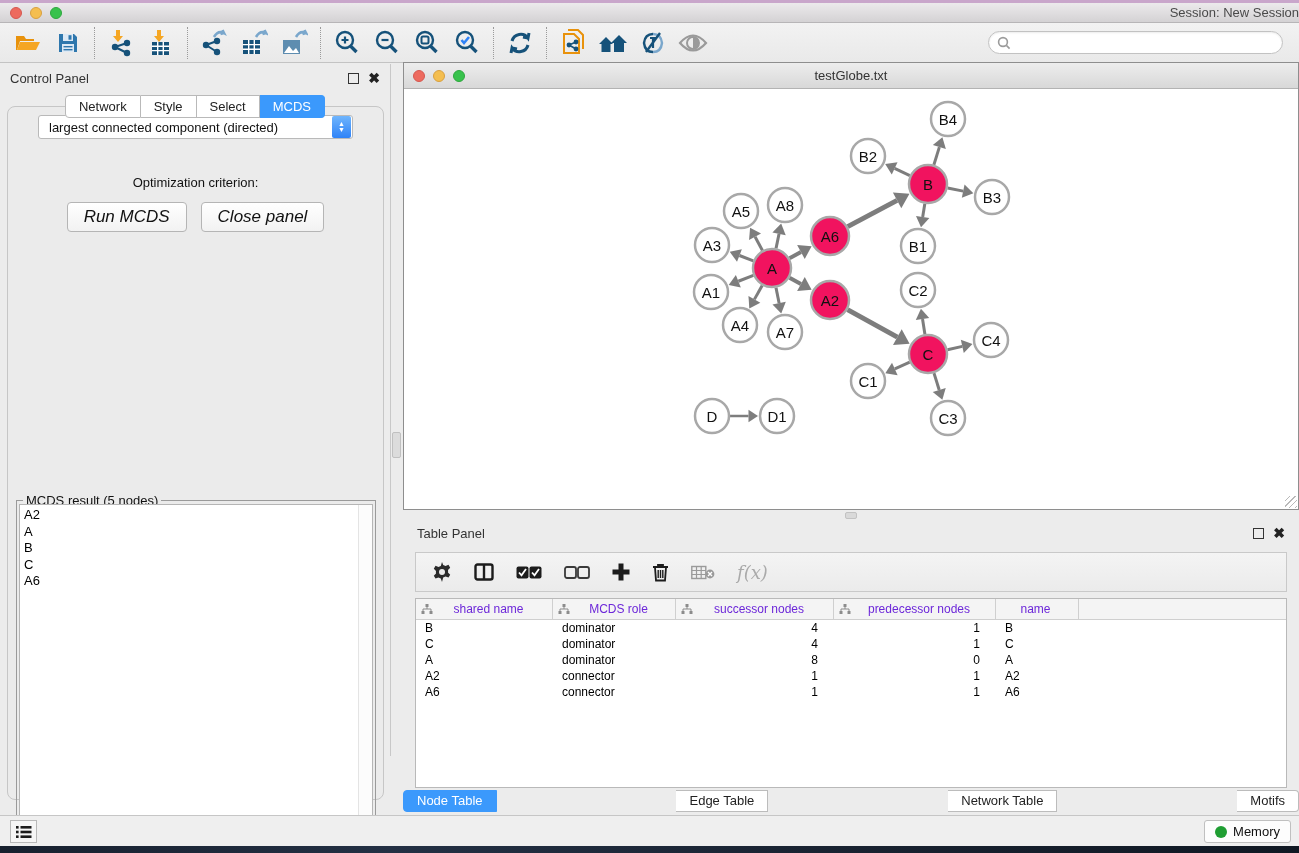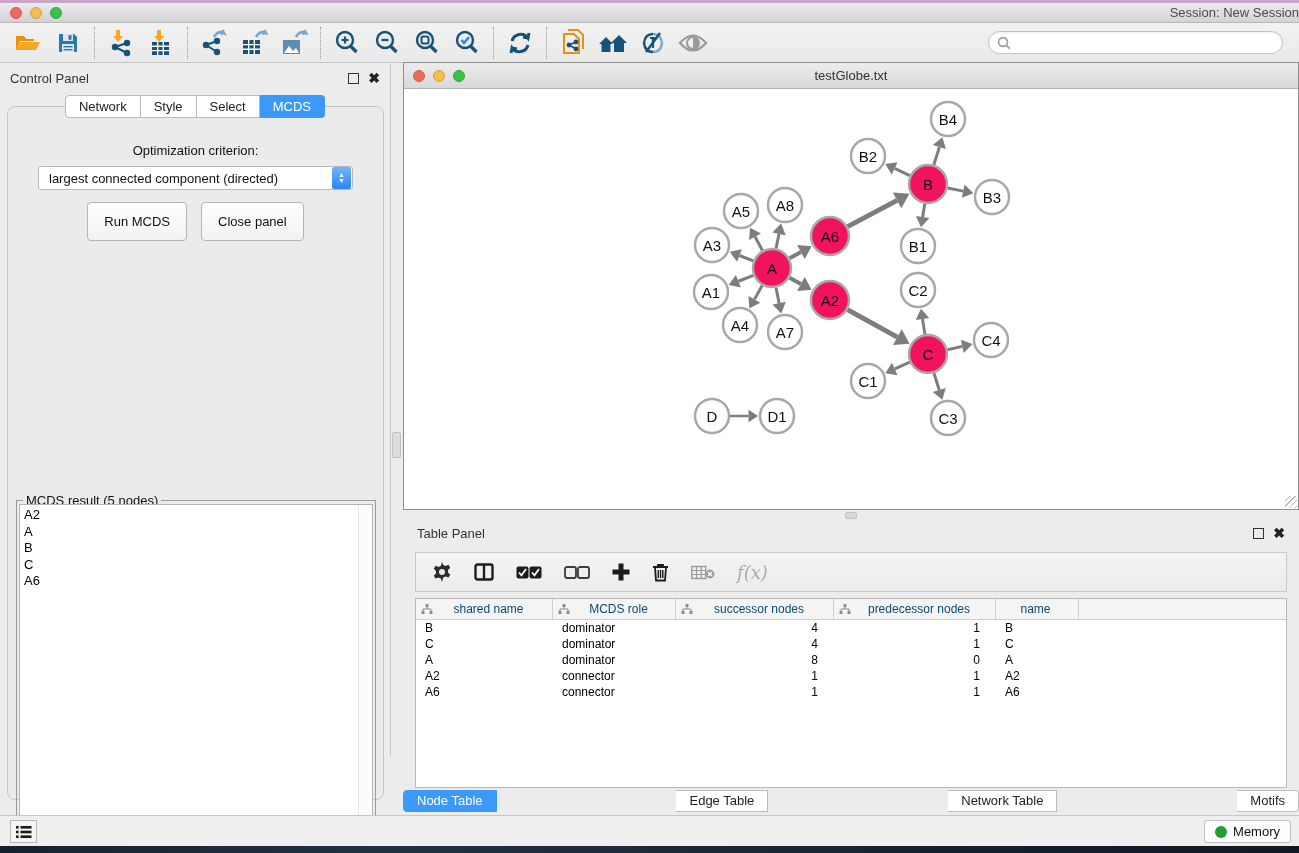--- a/index.html
+++ b/index.html
@@ -43,21 +43,21 @@
     border:1px solid #c6c6c6; border-radius:8px; }
   #opt-label { text-align:center; margin-top:36px; font-size:13px; color:#111; }
   #criterion-select { margin:8px auto 0; width:315px; height:24px; background:#fff; border:1px solid #b9b9b9;
     border-radius:3px; display:flex; align-items:center; position:relative; }
   #criterion-value { font-size:13px; color:#111; padding-left:10px; flex:1; }
   #criterion-stepper { width:19px; height:22px; margin-right:1px; border-radius:2px;
     background:linear-gradient(#6fb5fd,#2f83f7); color:#fff; display:flex; flex-direction:column;
     align-items:center; justify-content:center; font-size:7px; line-height:6px; }
   #cp-buttons { display:flex; justify-content:center; gap:14px; margin-top:12px; }
   .cp-btn { background:linear-gradient(#ffffff,#f2f2f2); border:1px solid #b5b5b5; border-radius:4px;
-    font-size:13px; color:#111; padding:11px 16px; }
+    font-size:17px; color:#111; padding:4px 16px;font-style:italic; }
 
   #mcds-result { position:absolute; left:8px; top:393px; width:360px; height:340px; border:1px solid #9a9a9a; }
   #mcds-legend { position:absolute; left:6px; top:-8px; background:#ebebeb; padding:0 3px; font-size:13px; color:#111; }
   #mcds-list { position:absolute; left:2px; top:3px; right:2px; bottom:2px; background:#fff; border:1px solid #b5b5b5; display:flex; }
   #mcds-items { flex:1; padding:2px 4px; font-size:13px; color:#000; }
   #mcds-items div { line-height:16.5px; }
   #mcds-scroll { width:14px; background:#fcfcfc; border-left:1px solid #e4e4e4; }
 
   
   #v-splitter { position:absolute; left:391px; top:64px; width:12px; height:750px; background:#ececec; }
@@ -79,21 +79,21 @@
   
   #table-panel { position:absolute; left:403px; top:519px; width:896px; height:295px; background:#ececec; }
   #tp-toolbar { position:absolute; left:12px; top:33px; width:872px; height:40px;
     background:linear-gradient(#f4f4f4,#ebebeb); border:1px solid #c9c9c9;
     display:flex; align-items:center; gap:22px; padding:17px 16px; }
   .tp-icon { display:flex; align-items:center; justify-content:center; }
   #fx-label { font-family:"DejaVu Serif",serif; font-style:italic; font-size:18px; color:#aaa; }
 
   #tp-table { position:absolute; left:12px; top:79px; width:872px; height:190px; background:#fff; border:1px solid #b9b9b9; overflow:hidden; }
   #tp-head { display:flex; height:21px; background:#f4f4f4; border-bottom:1px solid #cfcfcf; }
-  .th { display:flex; align-items:center; border-right:1px solid #cfcfcf; font-size:12px; color:#0c4a6e; padding-left:5px; }
+  .th { display:flex; align-items:center; border-right:1px solid #cfcfcf; font-size:12px; color:#6d28d9; padding-left:5px; }
   .th .th-label { flex:1; text-align:center; padding-right:8px; }
   .th.filler { border-right:none; flex:1; }
   .tr { display:flex; height:16px; font-size:12px; color:#000; }
   .td { padding:0 9px; line-height:16px; white-space:nowrap; overflow:hidden; }
   .td.num { text-align:right; padding-right:16px; }
 
   #tp-tabs { position:absolute; left:0; bottom:2px; width:100%; display:flex; justify-content:space-between; }
   .tp-tab { font-size:13px; color:#222; background:#fff; border:1px solid #bcbcbc; border-left:none; padding:2px 13px; line-height:16px; }
   .tp-tab:first-child { border-left:1px solid #bcbcbc; border-radius:4px 0 0 4px; }
   .tp-tab:last-child { border-radius:0 4px 4px 0; }
@@ -264,28 +264,28 @@
       <span class="close-x">✖</span>
     </span>
   </div>
   <div id="cp-tabs">
     <div class="cp-tab">Network</div>
     <div class="cp-tab">Style</div>
     <div class="cp-tab">Select</div>
     <div class="cp-tab selected">MCDS</div>
   </div>
   <div id="cp-body">
-    <div id="opt-label">Optimization criterion:</div>
     <div id="criterion-select">
       <span id="criterion-value">largest connected component (directed)</span>
       <span id="criterion-stepper">
           <span>▲</span>
           <span>▼</span>
         </span>
     </div>
+    <div id="opt-label">Optimization criterion:</div>
     <div id="cp-buttons">
       <button class="cp-btn">Run MCDS</button>
       <button class="cp-btn">Close panel</button>
     </div>
     <div id="mcds-result">
       <div id="mcds-legend">MCDS result (5 nodes)</div>
       <div id="mcds-list">
         <div id="mcds-items">
           <div>A2</div>
           <div>A</div>

